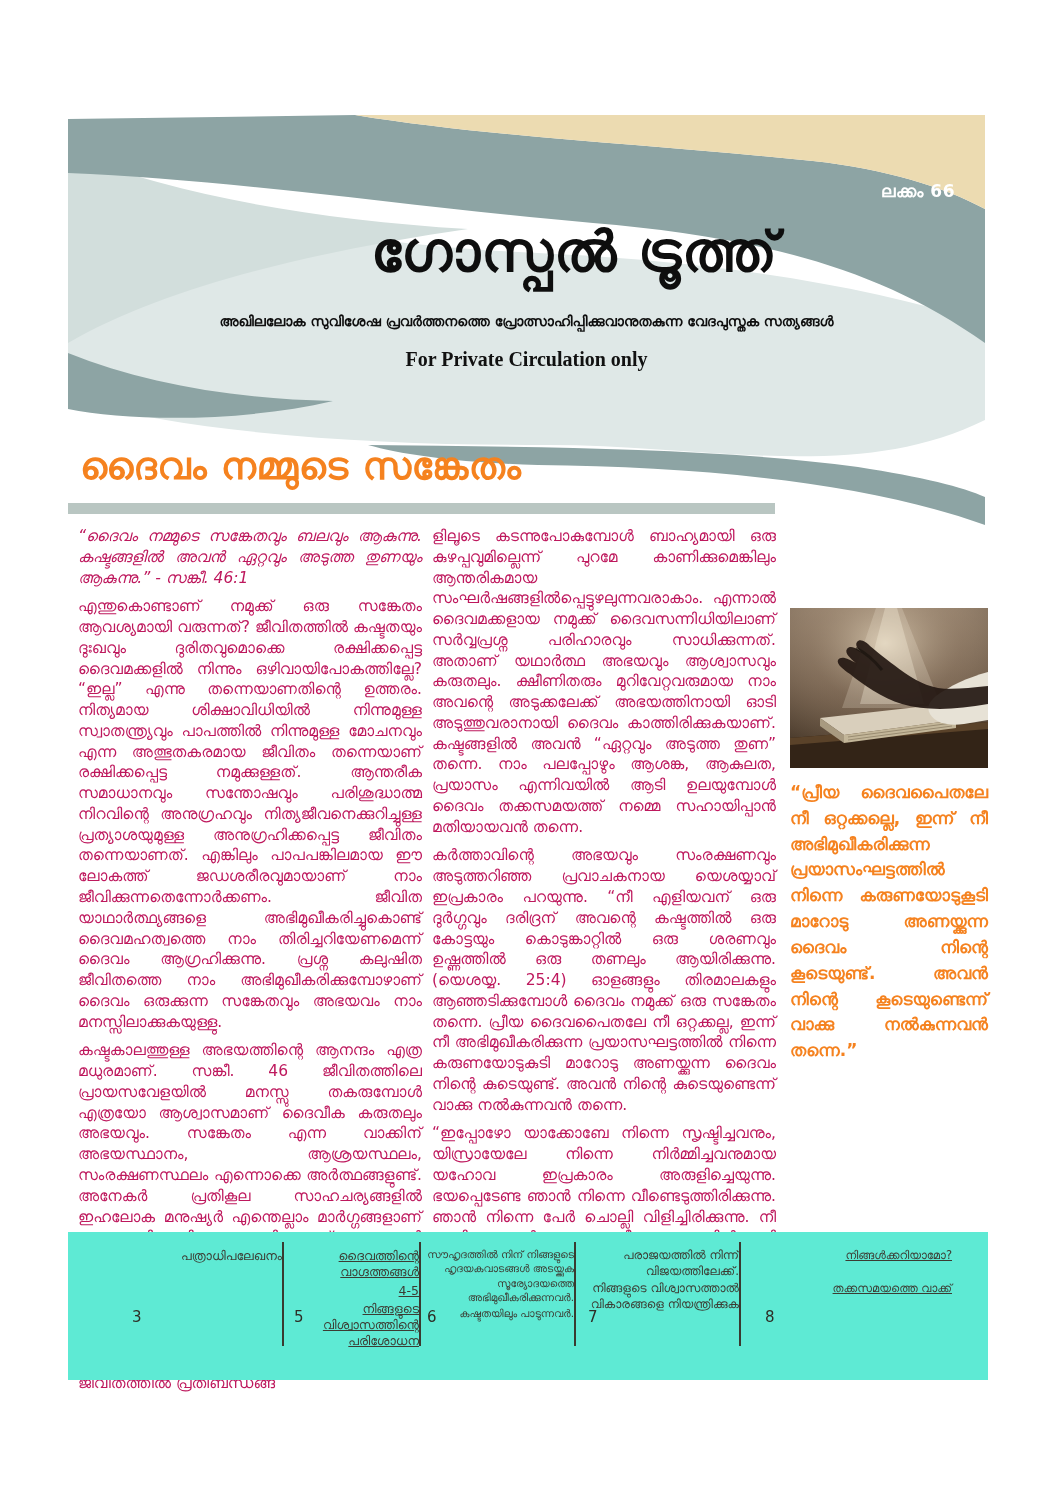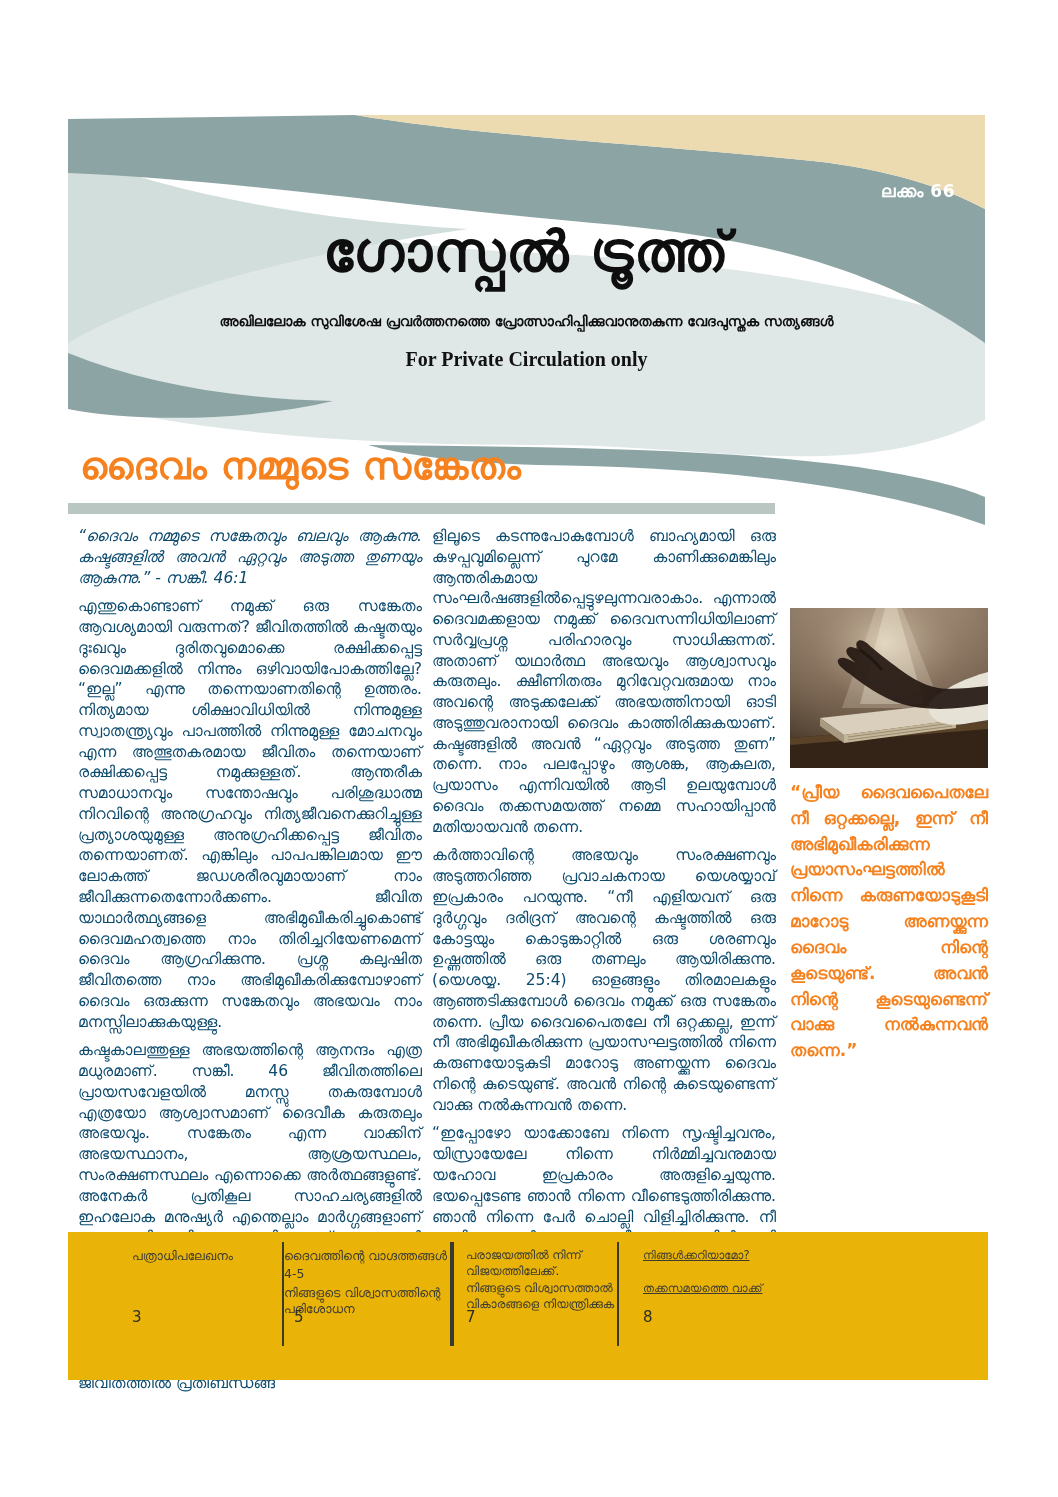--- a/index.html
+++ b/index.html
@@ -5,51 +5,51 @@
   html,body{margin:0;padding:0;background:#ffffff;}
   .page{position:relative;width:1058px;height:1497px;background:#ffffff;overflow:hidden;
         font-family:"DejaVu Sans",sans-serif;color:#151515;}
 
   
   .banner{position:absolute;left:68px;top:115px;width:917px;height:410px;}
   .banner svg{position:absolute;left:0;top:0;width:100%;height:100%;}
   .issue-label{position:absolute;top:66px;right:30px;color:#ffffff;
                font-size:17px;font-weight:bold;letter-spacing:.5px;}
   .nl-title{position:absolute;top:106px;left:0;width:100%;text-align:center;
-            font-size:56px;font-weight:bold;color:#0e0e0e;letter-spacing:1px;line-height:1.1;}
+            font-size:56px;font-weight:bold;color:#0e0e0e;letter-spacing:1px;line-height:1.1;padding-left:48px;}
   .nl-subtitle{position:absolute;top:198px;left:0;width:100%;text-align:center;
                font-size:14px;font-weight:bold;color:#0e0e0e;}
   .nl-circ{position:absolute;top:233px;left:0;width:100%;text-align:center;
            font-family:"Liberation Serif",serif;font-size:20px;font-weight:bold;color:#111;}
 
   
   .art-heading{position:absolute;left:80px;top:444px;font-size:38px;font-weight:bold;
                color:#f5821f;letter-spacing:.5px;}
   .heading-bar{position:absolute;left:68px;top:503px;width:707px;height:11px;background:#b9c6c2;}
 
   
   .col{position:absolute;top:526px;width:344px;}
   .col-left{left:78px;}
   .col-center{left:432px;}
-  .col p{margin:0 0 8px 0;font-size:15.5px;line-height:1.34;text-align:justify;color:#0c4a6e;}
+  .col p{margin:0 0 8px 0;font-size:15.5px;line-height:1.34;text-align:justify;color:#be185d;}
   .verse{font-style:italic;}
 
   
   .sidebar{position:absolute;left:790px;top:608px;width:198px;}
   .photo{display:block;width:198px;height:160px;}
   .pull-quote{margin-top:12px;color:#f5821f;font-weight:bold;font-size:17px;
               line-height:1.52;text-align:justify;}
 
   
   .footer{position:absolute;left:68px;top:1232px;width:920px;height:148px;
-          background:#eab308;display:flex;box-sizing:border-box;}
+          background:#5eead4;display:flex;box-sizing:border-box;text-align:right;}
   .fcol{position:relative;box-sizing:border-box;padding-top:16px;color:#3c3c33;}
   .fcol .fline{margin:0 0 2px 0;line-height:1.3;}
   .fc1{width:214px;padding-left:64px;font-size:12.5px;}
-  .fc2{width:166px;font-size:12.5px;}
+  .fc2{width:135px;font-size:12.5px;text-decoration:underline;}
   .fc3{width:153px;padding-left:6px;font-size:10.5px;}
   .fc4{width:163px;padding-left:12px;font-size:12px;}
   .fc5{width:211px;padding-left:24px;font-size:11.5px;text-decoration:underline;}
   .fdiv{width:2px;height:104px;background:#3a3a30;margin-top:10px;flex:none;}
   .pagenum{position:absolute;top:76px;font-size:15px;color:#2e2e26;}
   .fc1 .pagenum{left:64px;}
   .fc2 .pagenum{left:10px;}
   .fc3 .pagenum{left:6px;}
   .fc4 .pagenum{left:12px;}
   .fc5 .pagenum{left:24px;}
@@ -130,20 +130,26 @@
       <div class="pagenum">3</div>
     </div>
     <div class="fdiv"></div>
     <div class="fcol fc2">
       <div class="fline">ദൈവത്തിന്റെ വാഗ്ദത്തങ്ങൾ</div>
       <div class="fline">4-5</div>
       <div class="fline">നിങ്ങളുടെ വിശ്വാസത്തിന്റെ പരിശോധന</div>
       <div class="pagenum">5</div>
     </div>
     <div class="fdiv"></div>
+    <div class="fcol fc3">
+      <div class="fline">സൗഹൃദത്തിൽ നിന് നിങ്ങളുടെ ഹൃദയകവാടങ്ങൾ അടയ്ക്കുക</div>
+      <div class="fline">സൂര്യോദയത്തെ അഭിമുഖീകരിക്കുന്നവർ.</div>
+      <div class="fline">കഷ്ടതയിലും പാടുന്നവർ.</div>
+      <div class="pagenum">6</div>
+    </div>
     <div class="fdiv"></div>
     <div class="fcol fc4">
       <div class="fline">പരാജയത്തിൽ നിന്ന് വിജയത്തിലേക്ക്.</div>
       <div class="fline">നിങ്ങളുടെ വിശ്വാസത്താൽ വികാരങ്ങളെ നിയന്ത്രിക്കുക</div>
       <div class="pagenum">7</div>
     </div>
     <div class="fdiv"></div>
     <div class="fcol fc5">
       <div class="fline">നിങ്ങൾക്കറിയാമോ?</div>
       <div class="fline gap-top">തക്കസമയത്തെ വാക്ക്</div>

